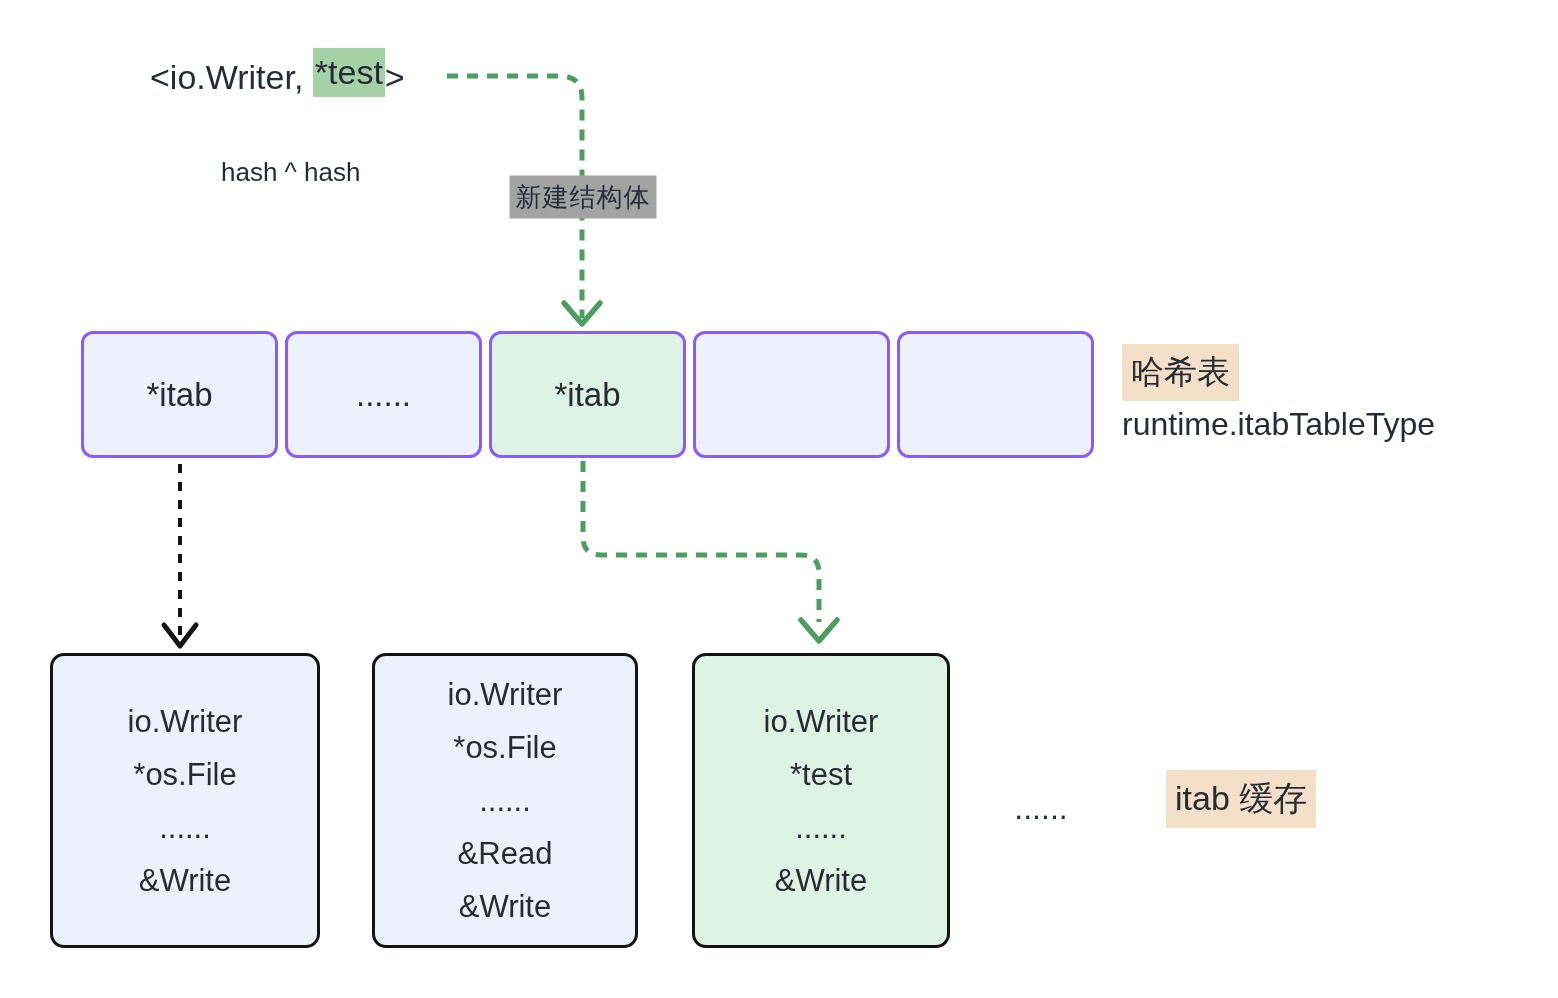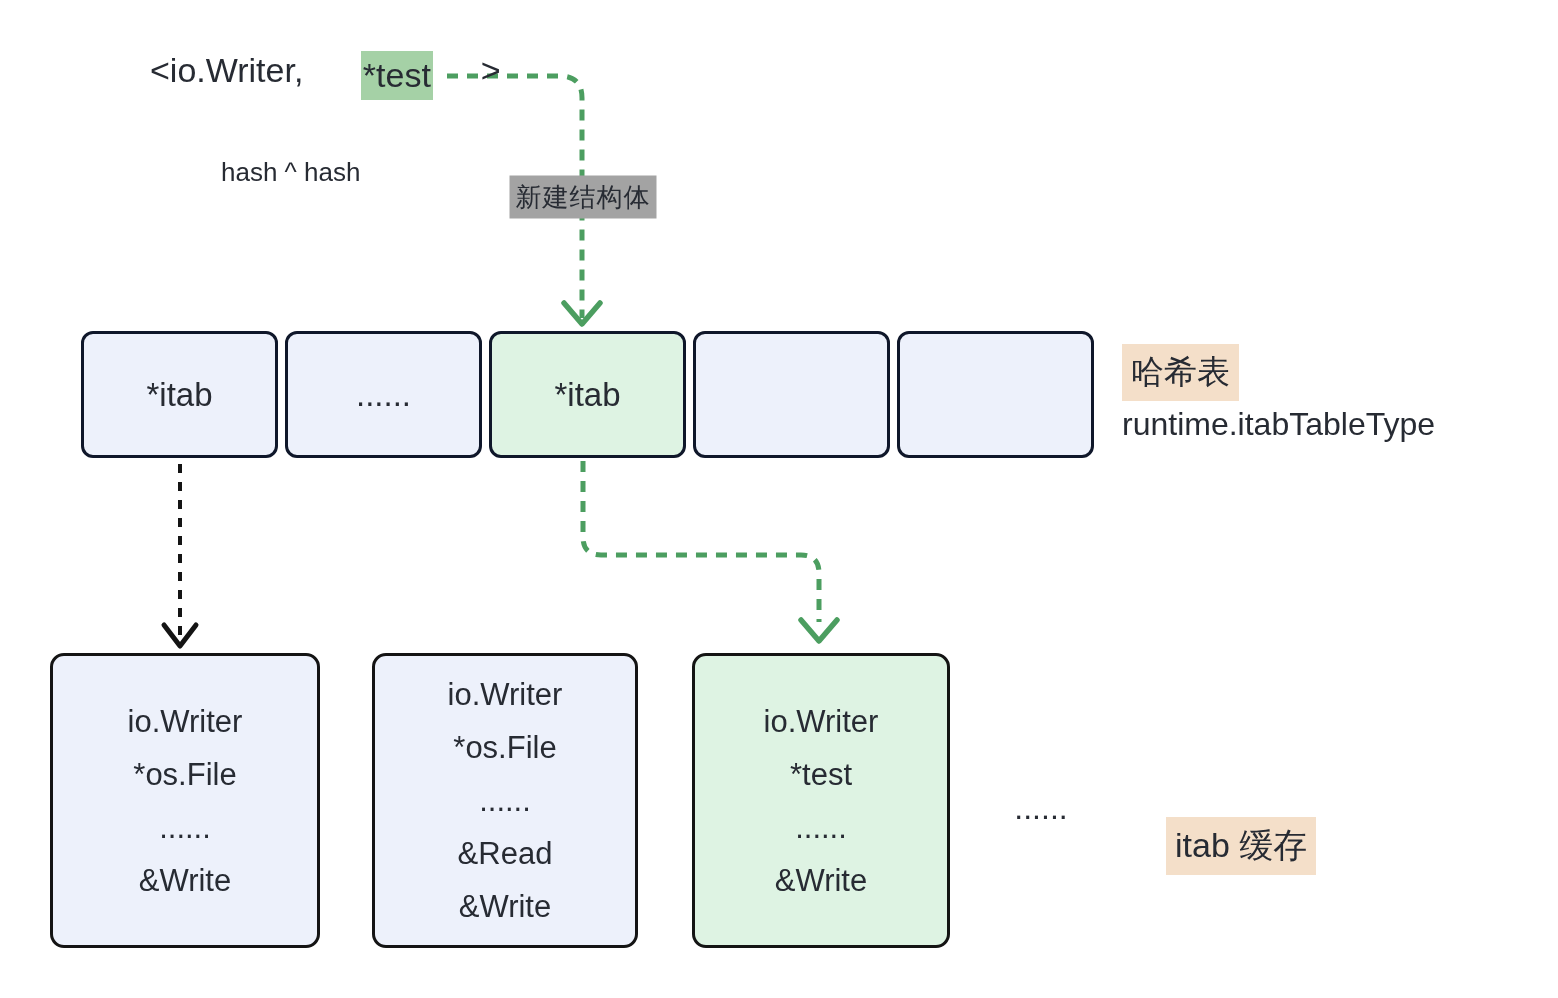--- a/index.html
+++ b/index.html
@@ -11,52 +11,52 @@
     color: #272b33;
     overflow: hidden;
   }
   .abs { position: absolute; }
   svg.arrows { position: absolute; left: 0; top: 0; z-index: 1; }
   .gdash { fill: none; stroke: #4c9e60; stroke-width: 5; stroke-dasharray: 11 9; }
   .ghead { fill: none; stroke: #4c9e60; stroke-width: 5.5; stroke-linecap: round; stroke-linejoin: round; }
   .kdash { fill: none; stroke: #141414; stroke-width: 4; stroke-dasharray: 9 9; }
   .khead { fill: none; stroke: #141414; stroke-width: 5; stroke-linecap: round; stroke-linejoin: round; }
 
-  .tuple { left: 150px; top: 51px; height: 46px; display: flex; align-items: flex-start;
-           font-size: 34px; z-index: 2; white-space: pre; gap: 48px; }
+  .tuple { left: 150px; top: 51px; height: 46px; display: flex; align-items: flex-end;
+           font-size: 34px; z-index: 2; white-space: pre; }
   .hl-green { background: #a5d1a6; padding: 5px 2px; }
   .hash-formula { left: 221px; top: 157px; font-size: 26px; z-index: 2; }
   .arrow-label { left: 583px; top: 197px; transform: translate(-50%, -50%);
                  background: #a3a3a3; padding: 4px 6px; font-size: 26px; letter-spacing: 1px;
                  z-index: 3; white-space: nowrap; }
 
   .row { left: 81px; top: 331px; width: 1013px; height: 127px;
          display: flex; gap: 7px; z-index: 2; }
-  .cell { flex: 1 1 0; border: 3px solid #0f172a; border-radius: 12px;
+  .cell { flex: 1 1 0; border: 3px solid #8b5cf6; border-radius: 12px;
           display: flex; align-items: center; justify-content: center;
           font-size: 33px; background: #edf1fb; }
   .cell.green { background: #def3e3; }
 
   .hl-peach { background: #f4dfc9; display: inline-block; }
   .table-title { left: 1122px; top: 344px; font-size: 33px; padding: 6px 9px; z-index: 2; }
   .table-type { left: 1122px; top: 406px; font-size: 32px; z-index: 2; }
 
   .bigbox { border: 3px solid #141414; border-radius: 14px; background: #edf1fb;
             display: flex; flex-direction: column; align-items: center; justify-content: center;
             font-size: 31px; line-height: 53px; text-align: center;
             top: 653px; height: 295px; z-index: 2; }
   .bigbox.green { background: #def3e3; }
   #itab-box-a { left: 50px;  width: 270px; }
   #itab-box-b { left: 372px; width: 266px; }
   #itab-box-c { left: 692px; width: 258px; }
 
   .cache-ellipsis { left: 1041px; top: 808px; transform: translate(-50%, -50%);
                     font-size: 32px; z-index: 2; }
   .cache-label { left: 1166px; top: 770px; font-size: 34px; padding: 6px 9px; z-index: 2;
-                 white-space: nowrap; margin-top: 47px; }
+                 white-space: nowrap; }
 </style>
 </head>
 <body>
 
 <svg class="arrows" width="1558" height="998" viewBox="0 0 1558 998">
 
   <path class="gdash" d="M 447 76 L 560 76 Q 582 76 582 98 L 582 318"></path>
   <path class="ghead" d="M 564 303 L 582 324 L 600 303"></path>
 
   <path class="kdash" d="M 180 464 L 180 640"></path>

